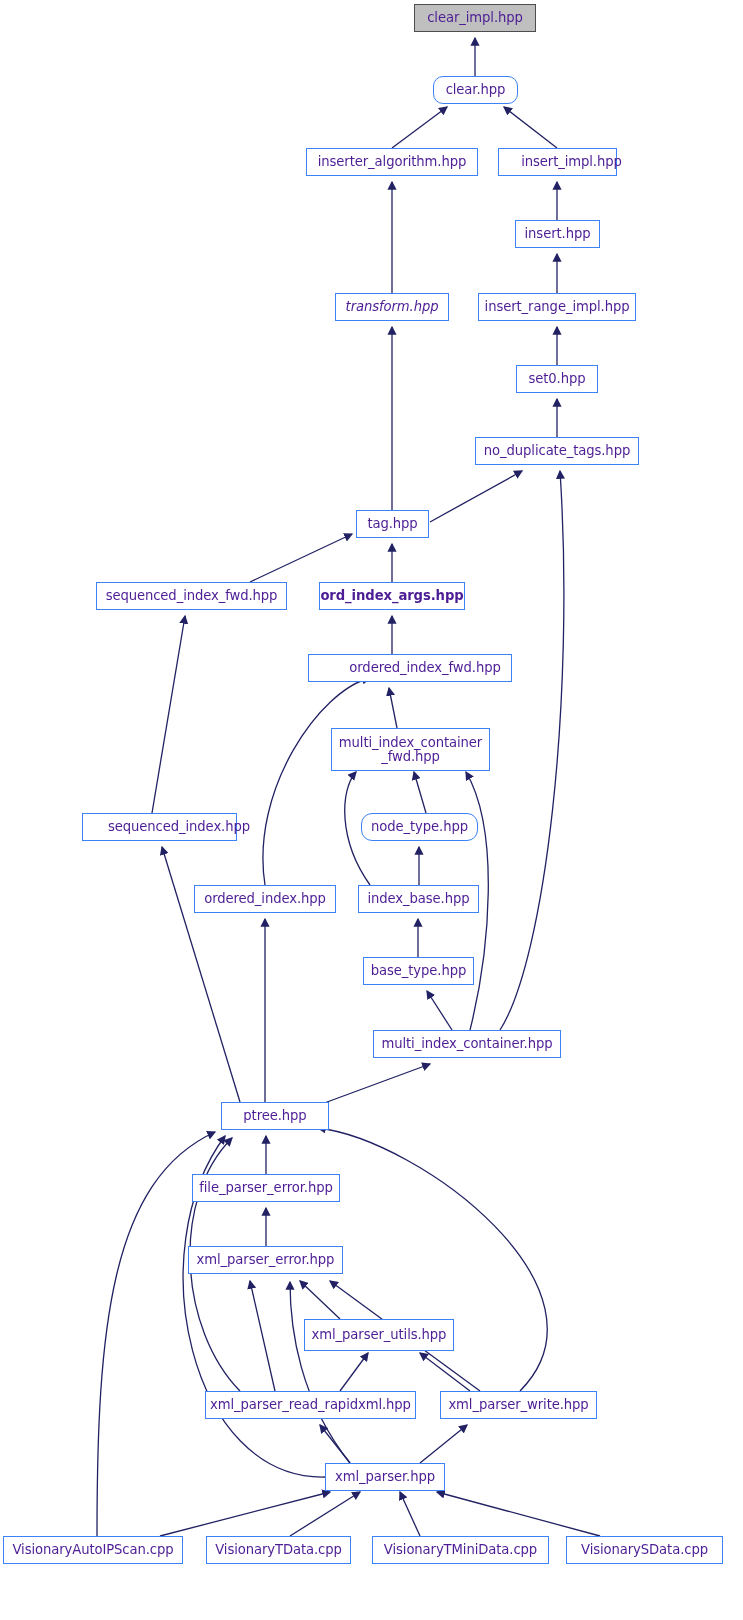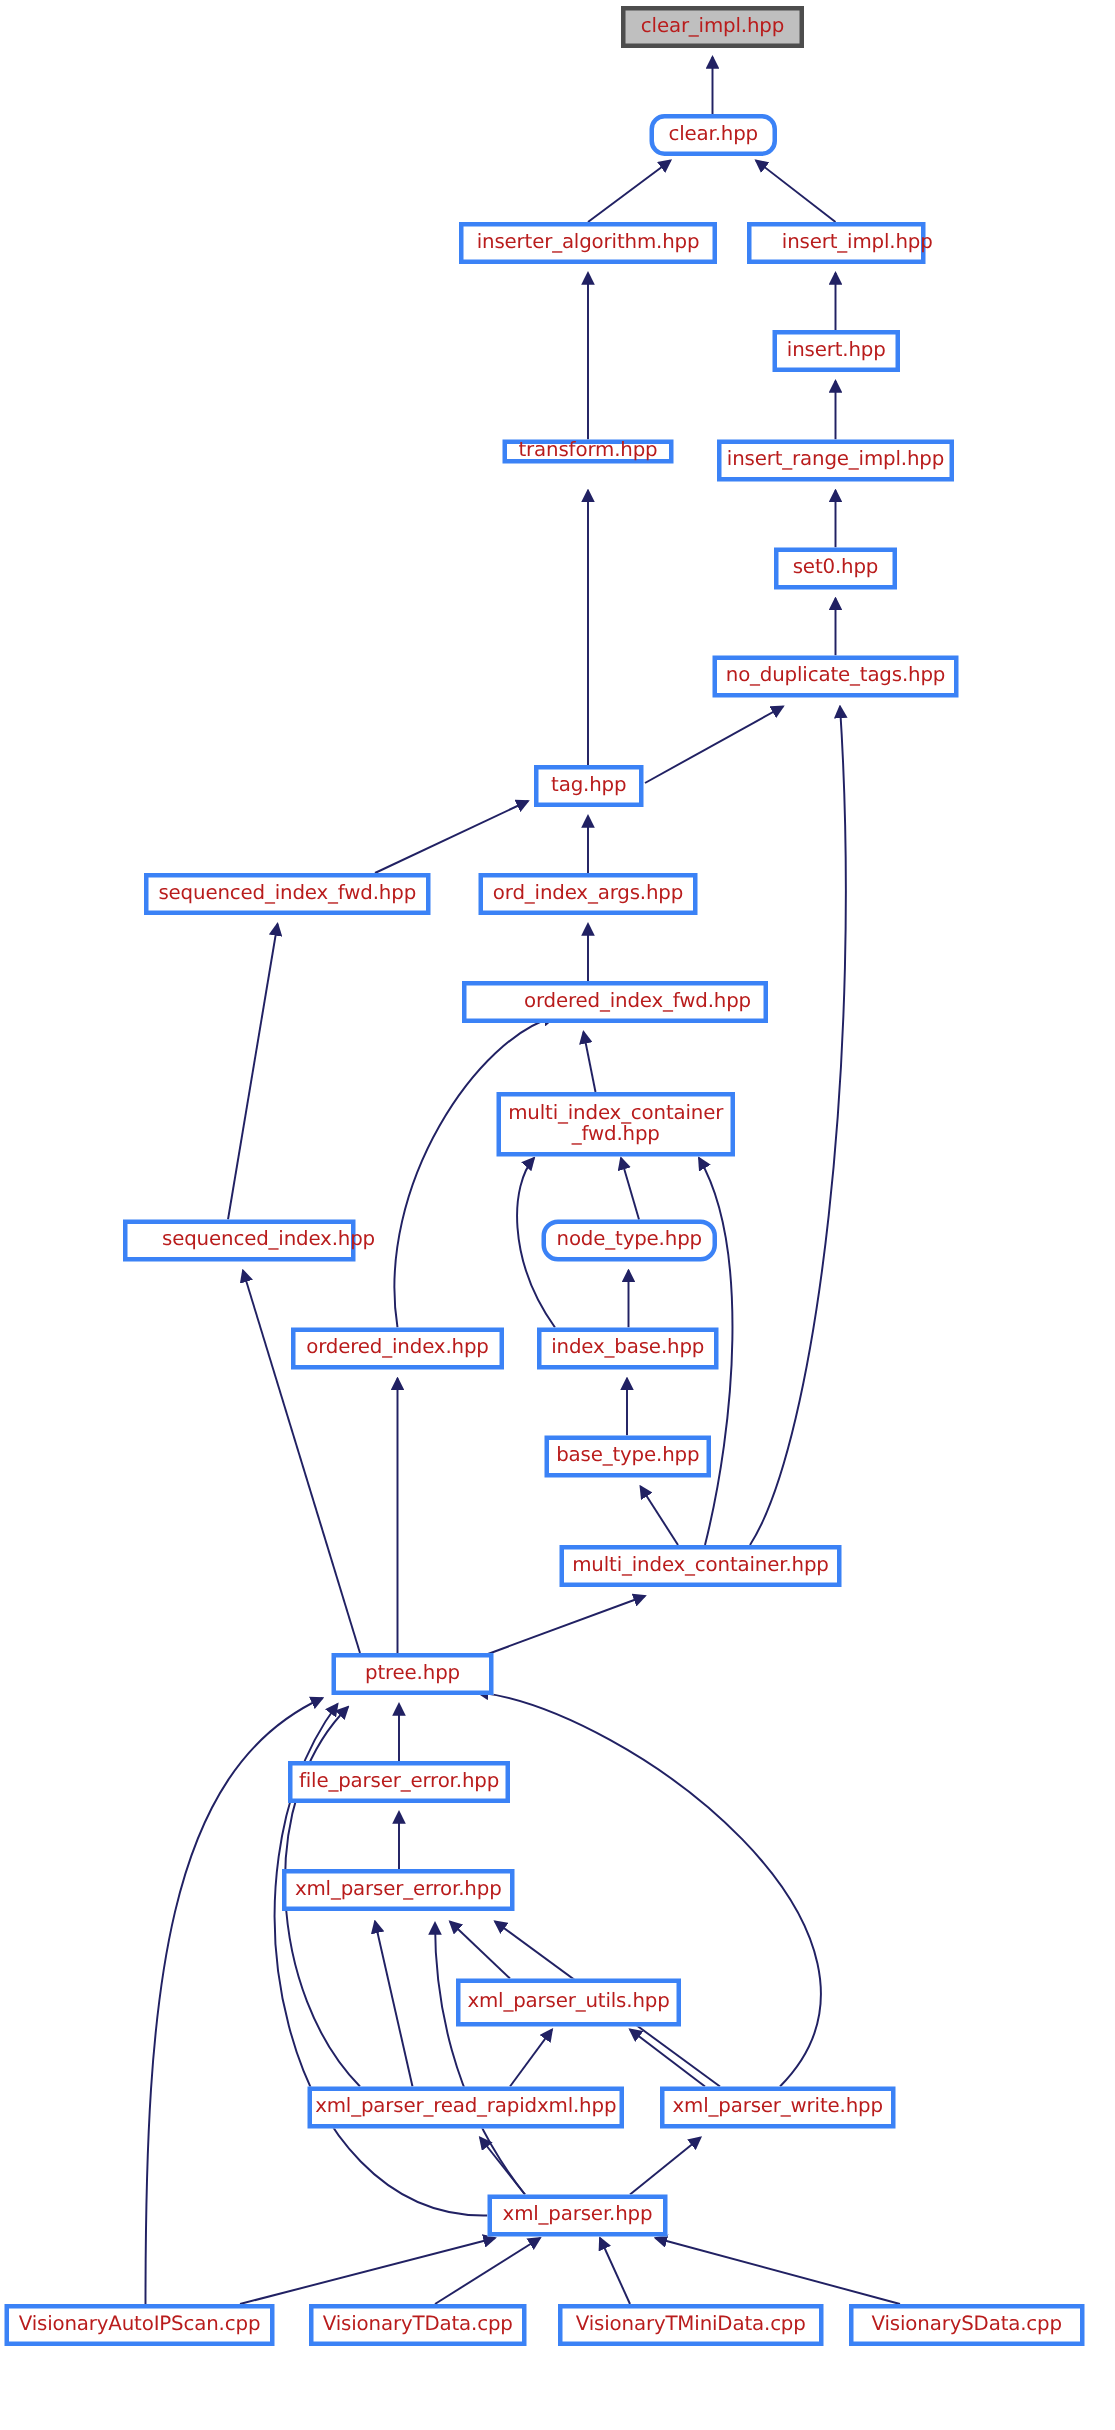--- a/index.html
+++ b/index.html
@@ -20,23 +20,23 @@
   #edges {
     position: absolute;
     left: 0;
     top: 0;
     width: 743px;
     height: 1620px;
   }
   .node {
     position: absolute;
     box-sizing: border-box;
-    border: 3px solid #3b82f6;
+    border: 1px solid #3b82f6;
     background: #ffffff;
-    color: #b91c1c;
+    color: #4c1d95;
     font-size: 13.2px;
     line-height: 1.12;
     text-align: center;
     display: flex;
     align-items: center;
     justify-content: center;
     white-space: pre;
     z-index: 5;
     letter-spacing: -0.1px;
   }
@@ -105,27 +105,27 @@
         <path d="M 600,1536 L 437,1492" fill="none" stroke="#212163" stroke-width="1.3" marker-end="url(#arrowhead)"></path>
         <path d="M 97,1536 C 97,1330 110,1180 215,1132" fill="none" stroke="#212163" stroke-width="1.3" marker-end="url(#arrowhead)"></path>
       </g>
   </svg>
   <div id="node-layer">
       <div class="node root" style="left: 414px; top: 4px; width: 122px; height: 28px;">clear_impl.hpp</div>
       <div class="node" style="left: 433px; top: 76px; width: 85px; height: 28px; border-radius: 10px;">clear.hpp</div>
       <div class="node" style="left: 306px; top: 148px; width: 172px; height: 28px;">inserter_algorithm.hpp</div>
       <div class="node" style="left: 498px; top: 148px; width: 119px; height: 28px; padding-left: 28px;">insert_impl.hpp</div>
       <div class="node" style="left: 515px; top: 220px; width: 85px; height: 28px;">insert.hpp</div>
-      <div class="node" style="left: 335px; top: 293px; width: 114px; height: 16px;">transform.hpp</div>
+      <div class="node" style="left: 335px; top: 293px; width: 114px; height: 28px; font-style: italic;">transform.hpp</div>
       <div class="node" style="left: 478px; top: 293px; width: 158px; height: 28px;">insert_range_impl.hpp</div>
       <div class="node" style="left: 516px; top: 365px; width: 82px; height: 28px;">set0.hpp</div>
       <div class="node" style="left: 475px; top: 437px; width: 164px; height: 28px;">no_duplicate_tags.hpp</div>
       <div class="node" style="left: 356px; top: 510px; width: 73px; height: 28px;">tag.hpp</div>
       <div class="node" style="left: 96px; top: 582px; width: 191px; height: 28px;">sequenced_index_fwd.hpp</div>
-      <div class="node" style="left: 319px; top: 582px; width: 146px; height: 28px;">ord_index_args.hpp</div>
+      <div class="node" style="left: 319px; top: 582px; width: 146px; height: 28px; font-weight: bold;">ord_index_args.hpp</div>
       <div class="node" style="left: 308px; top: 654px; width: 204px; height: 28px; padding-left: 30px;">ordered_index_fwd.hpp</div>
       <div class="node two-line" style="left: 331px; top: 728px; width: 159px; height: 43px;">multi_index_container
 _fwd.hpp</div>
       <div class="node" style="left: 361px; top: 813px; width: 117px; height: 28px; border-radius: 11px;">node_type.hpp</div>
       <div class="node" style="left: 82px; top: 813px; width: 155px; height: 28px; padding-left: 39px;">sequenced_index.hpp</div>
       <div class="node" style="left: 194px; top: 885px; width: 142px; height: 28px;">ordered_index.hpp</div>
       <div class="node" style="left: 358px; top: 885px; width: 121px; height: 28px;">index_base.hpp</div>
       <div class="node" style="left: 363px; top: 957px; width: 111px; height: 28px;">base_type.hpp</div>
       <div class="node" style="left: 373px; top: 1030px; width: 188px; height: 28px;">multi_index_container.hpp</div>
       <div class="node" style="left: 221px; top: 1102px; width: 108px; height: 28px;">ptree.hpp</div>

